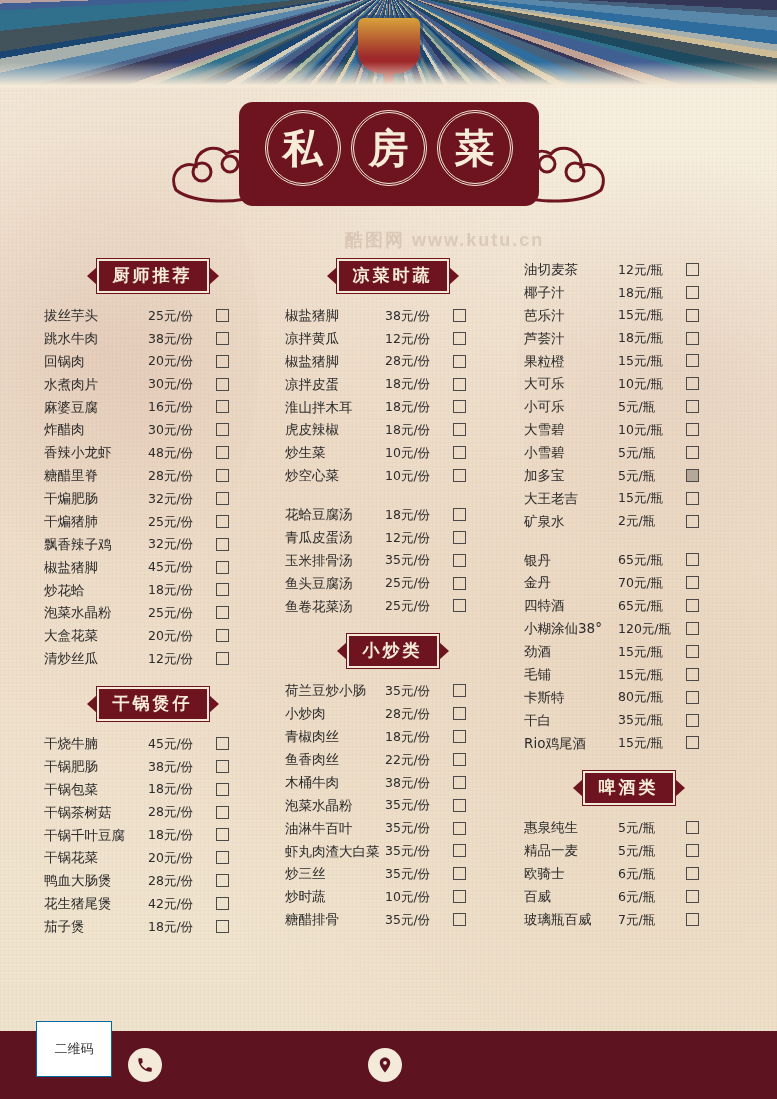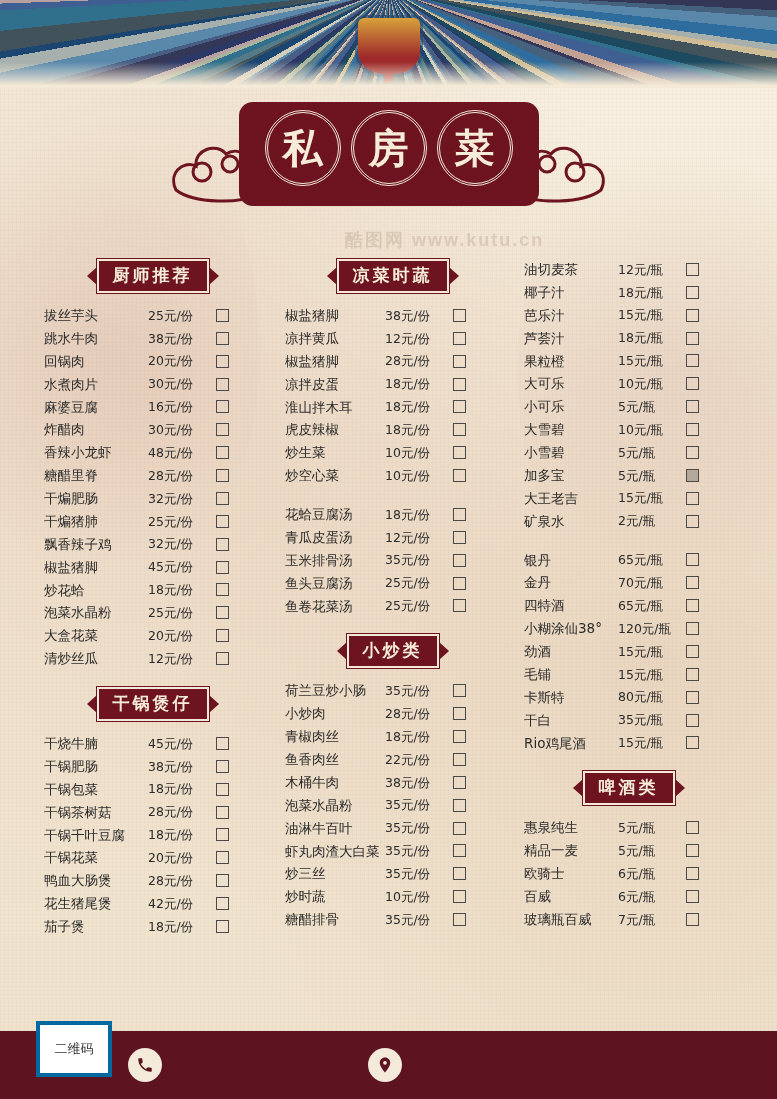--- a/index.html
+++ b/index.html
@@ -169,21 +169,21 @@
   .chk.filled{ background:#b4a898; }
 
   
   .footer{
     position:absolute; left:0; bottom:0; width:777px; height:68px;
     background:#5d1320;
   }
   .qr{
     position:absolute; left:36px; bottom:22px;
     width:76px; height:56px; background:#fff;
-    border:4px solid #0369a1;
+    border:1px solid #0369a1;
     display:flex; align-items:center; justify-content:center;
     font-family:"DejaVu Sans", sans-serif; font-size:13px; color:#333;
   }
   .fic{
     position:absolute; top:50%; transform:translateY(-50%);
     width:34px; height:34px; border-radius:50%;
     background:#f3ead9; display:flex; align-items:center; justify-content:center;
   }
   .fic.phone{ left:128px; }
   .fic.pin{ left:368px; }

